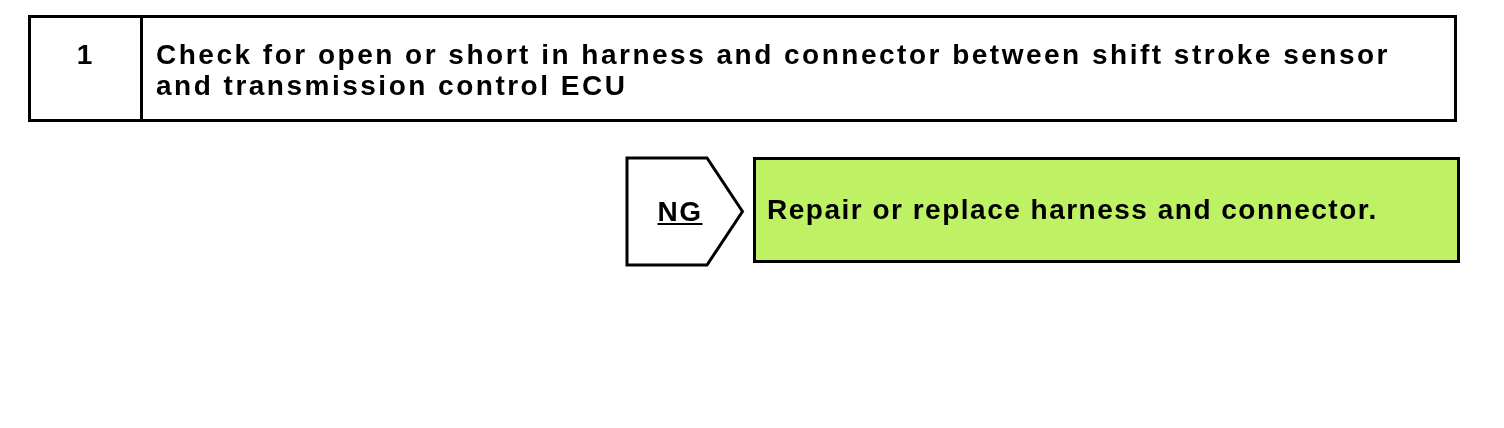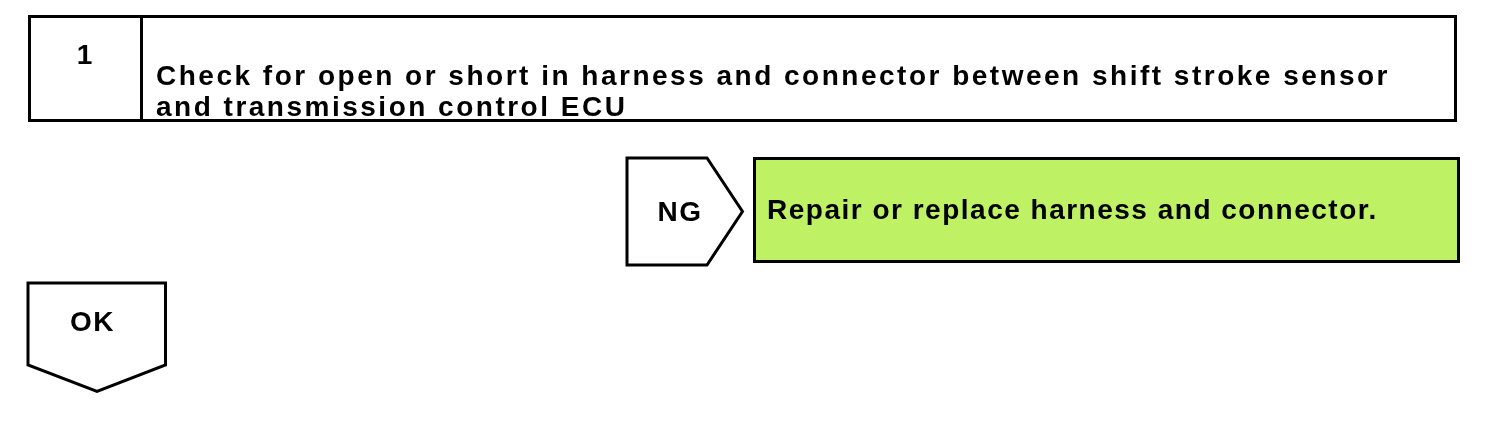--- a/index.html
+++ b/index.html
@@ -43,21 +43,20 @@
   .step-title-cell {
     flex: 1;
     padding: 21px 0 0 13px;
     font-size: 28px;
     line-height: 31px;
     letter-spacing: 2.5px;
   }
   .step-title-cell .title-text {
     display: block;
     max-width: 1270px;
-    margin-top: 21px;
   }
 
   
   .pointer {
     position: absolute;
   }
   .pointer svg {
     position: absolute;
     left: 0;
     top: 0;
@@ -73,20 +72,21 @@
     letter-spacing: 1.5px;
   }
   .ng-pointer {
     left: 625px;
     top: 156px;
     width: 120px;
     height: 111px;
   }
   .ng-pointer .pointer-label {
     padding-right: 10px;
+    text-decoration: underline;
   }
   .ok-pointer {
     left: 26px;
     top: 281px;
     width: 142px;
     height: 113px;
   }
   .ok-pointer .pointer-label {
     padding-bottom: 32px;
     padding-right: 9px;
@@ -126,20 +126,14 @@
     <svg width="120" height="111" viewBox="0 0 120 111">
       <polygon points="2,2 82,2 117.5,55.5 82,109 2,109" fill="#ffffff" stroke-width="3" stroke-linejoin="miter" stroke="#000000"></polygon>
     </svg>
     <div class="pointer-label">NG</div>
   </div>
 
   <div class="action-box">
     <span>Repair or replace harness and connector.</span>
   </div>
 
-  <div class="pointer ok-pointer">
-    <svg width="142" height="113" viewBox="0 0 142 113">
-      <polygon points="2,2 139.5,2 139.5,84 71,110.5 2,84" fill="#ffffff" stroke-width="3" stroke-linejoin="miter" stroke="#000000"></polygon>
-    </svg>
-    <div class="pointer-label">OK</div>
-  </div>
 
 </div>
 
 </body></html>

